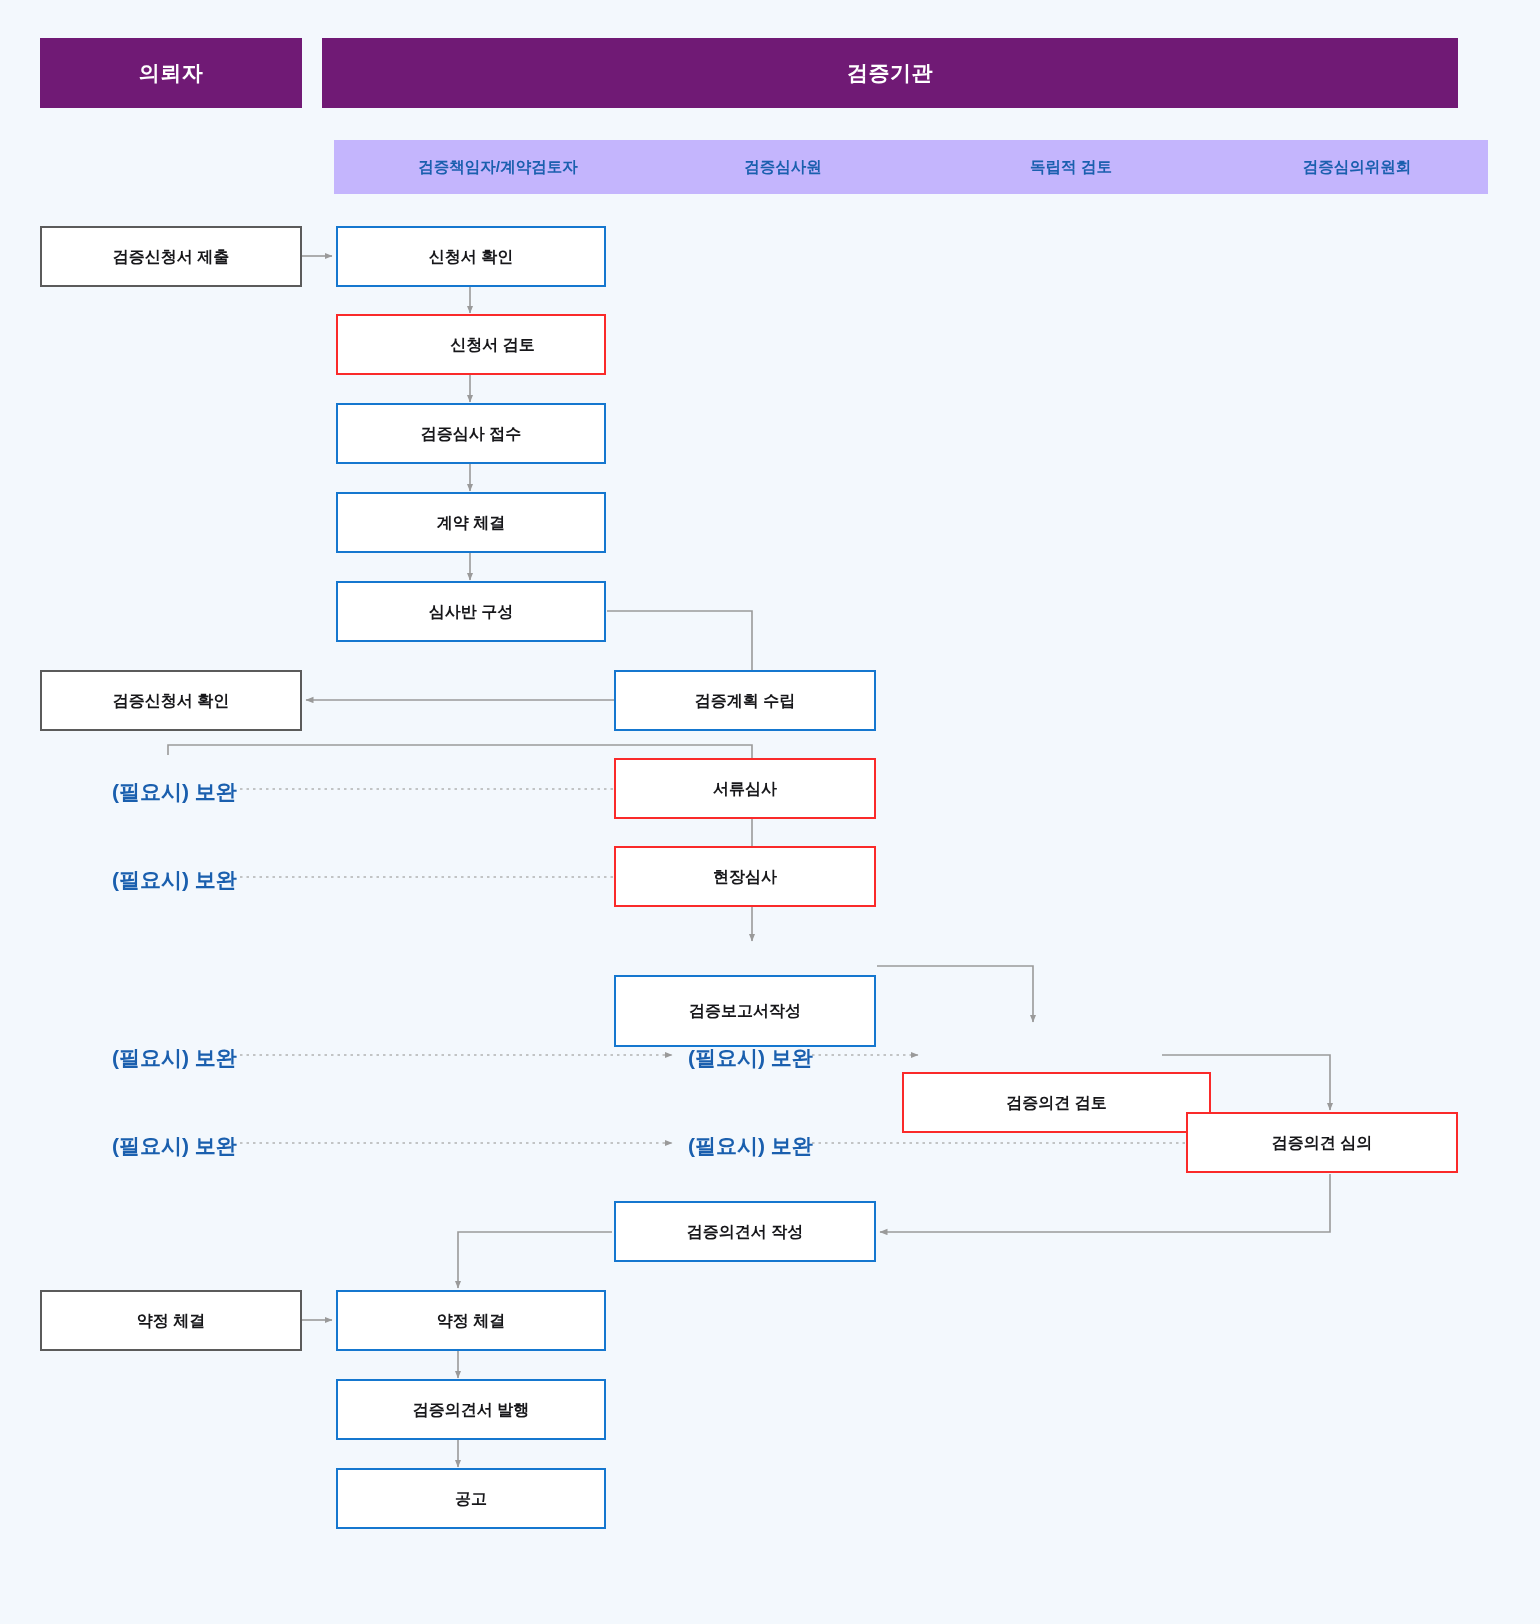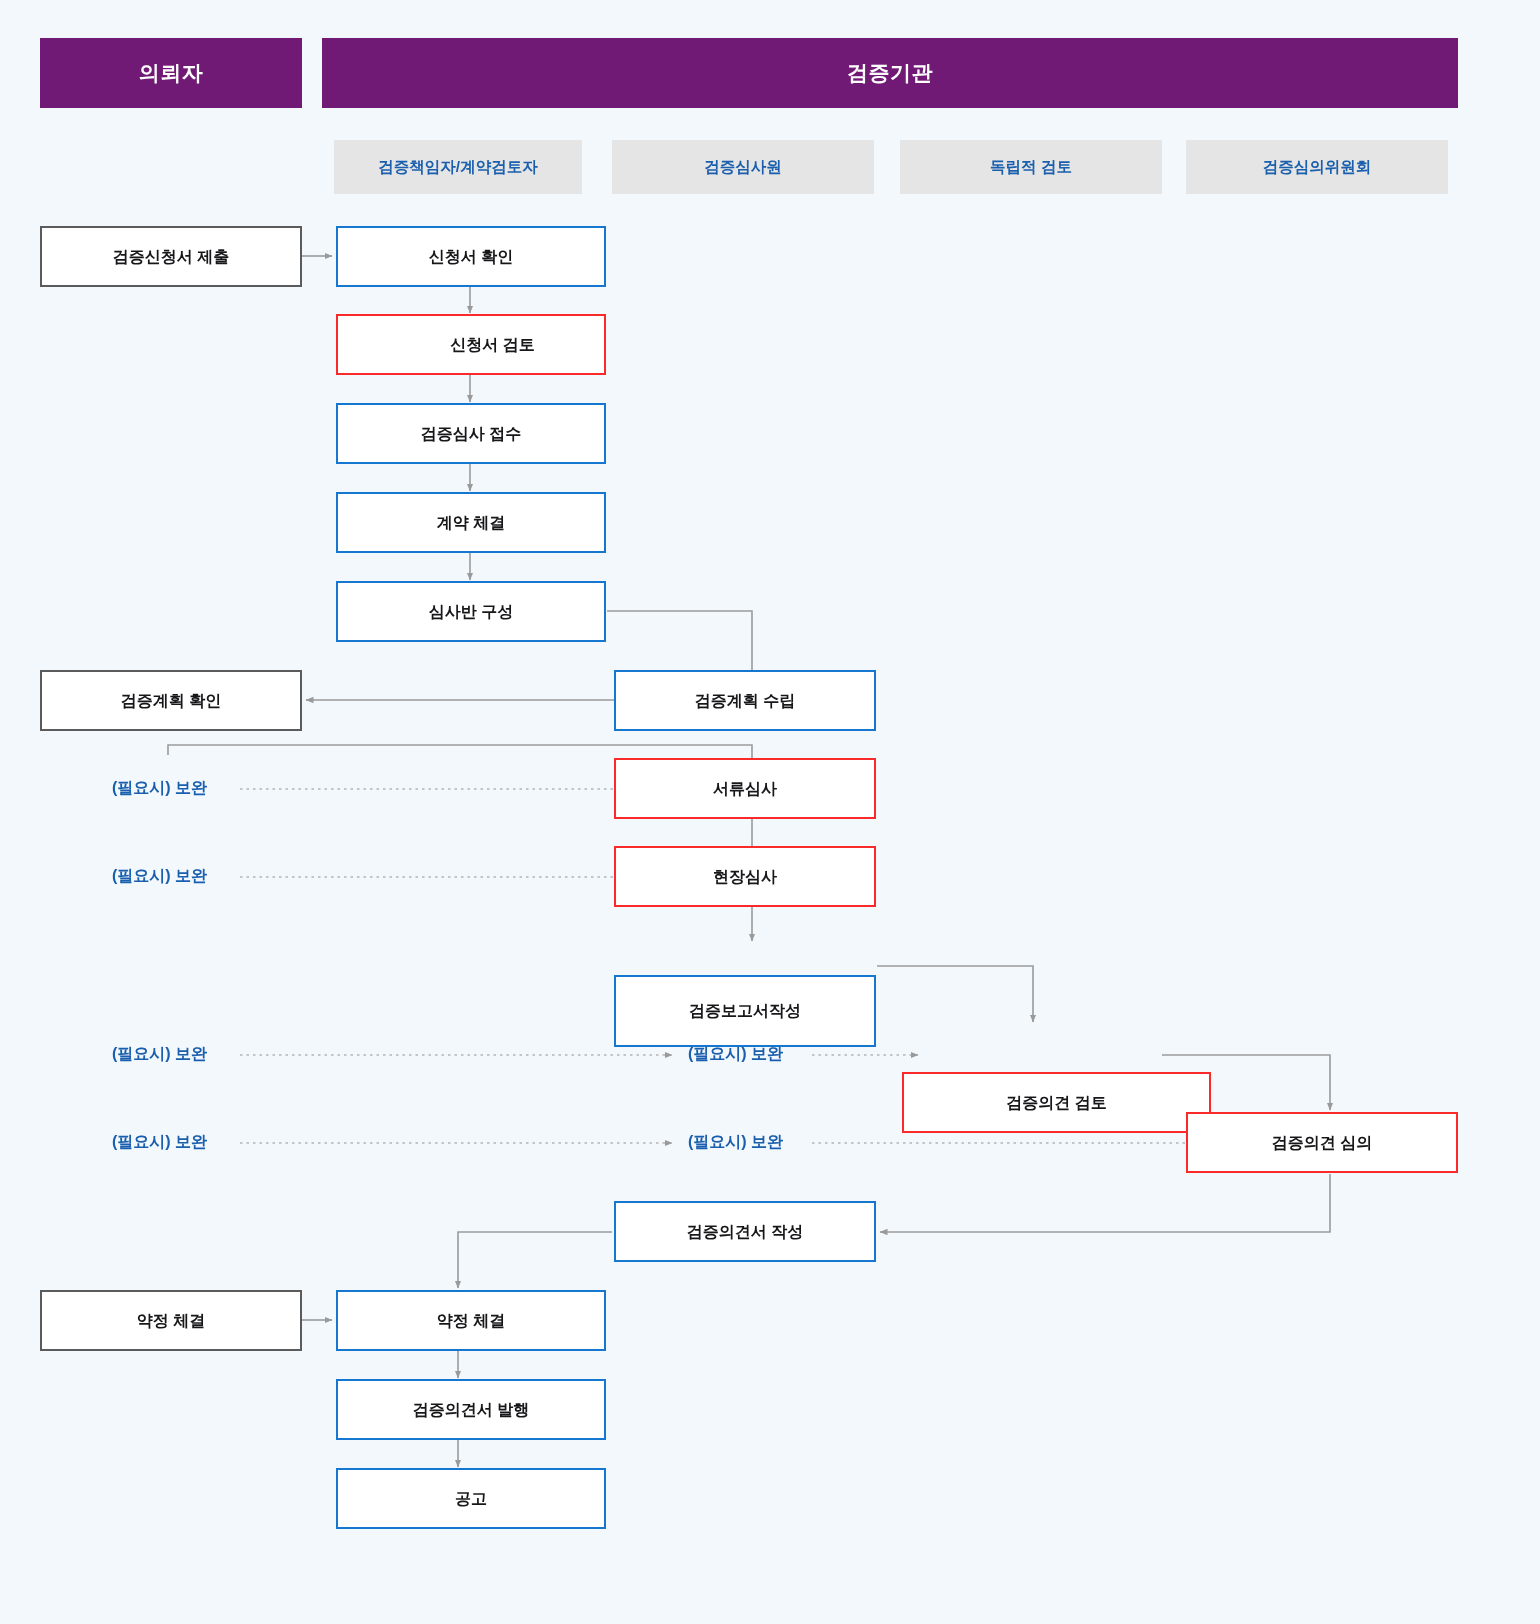--- a/index.html
+++ b/index.html
@@ -23,27 +23,28 @@
     display:flex;
     align-items:center;
     justify-content:center;
     font-size:21px;
     font-weight:bold;
     letter-spacing:.5px;
   }
   
   .role{
     position:absolute;
-    background:#e5e5e5;
+    background:#c4b5fd;
     color:#1a5fae;
     display:flex;
     align-items:center;
     justify-content:center;
     font-size:15.5px;
     font-weight:bold;
+    padding-left:40px;
   }
   
   .box{
     position:absolute;
     background:#ffffff;
     display:flex;
     align-items:center;
     justify-content:center;
     text-align:center;
     font-size:16px;
@@ -52,21 +53,21 @@
     box-sizing:border-box;
     line-height:1.2;
   }
   .box.blue{border:2px solid #1577cf;}
   .box.red{border:2px solid #fa2a2a;}
   .box.gray{border:2px solid #5b5b5b;}
 
   
   .suppl{
     position:absolute;
-    font-size:16px;
+    font-size:21px;
     font-weight:bold;
     color:#1a5fae;
     white-space:nowrap;
   }
   
   #wires{
     position:absolute;
     left:0; top:0;
     width:1540px;
     height:1624px;
@@ -169,21 +170,21 @@
 
   <div class="box blue" style="left:336px;top:492px;width:270px;height:61px;">
     <span>계약 체결</span>
   </div>
 
   <div class="box blue" style="left:336px;top:581px;width:270px;height:61px;">
     <span>심사반 구성</span>
   </div>
 
   <div class="box gray" style="left:40px;top:670px;width:262px;height:61px;">
-    <span>검증계획 확인</span>
+    <span>검증신청서 확인</span>
   </div>
 
   <div class="box blue" style="left:614px;top:670px;width:262px;height:61px;">
     <span>검증계획 수립</span>
   </div>
 
   <div class="box red" style="left:614px;top:758px;width:262px;height:61px;">
     <span>서류심사</span>
   </div>
 

